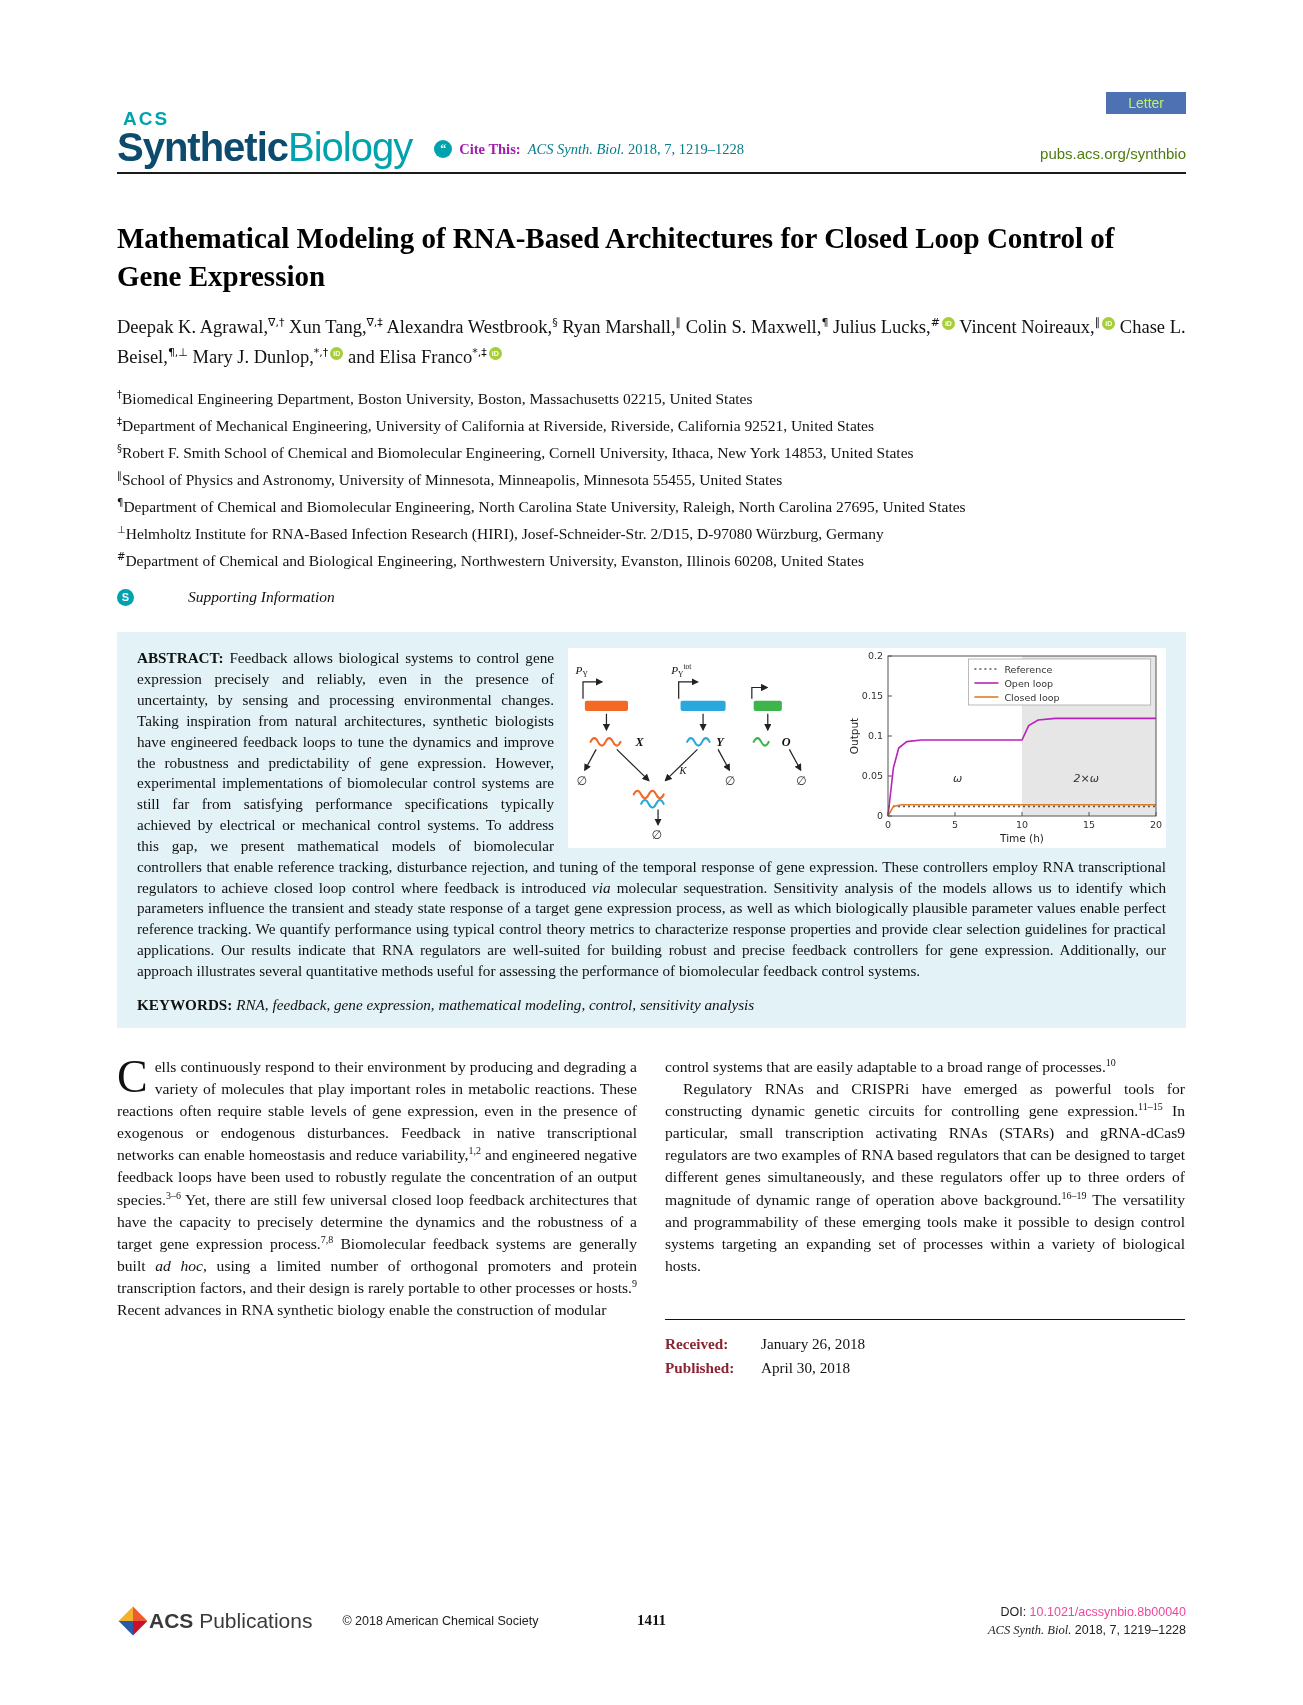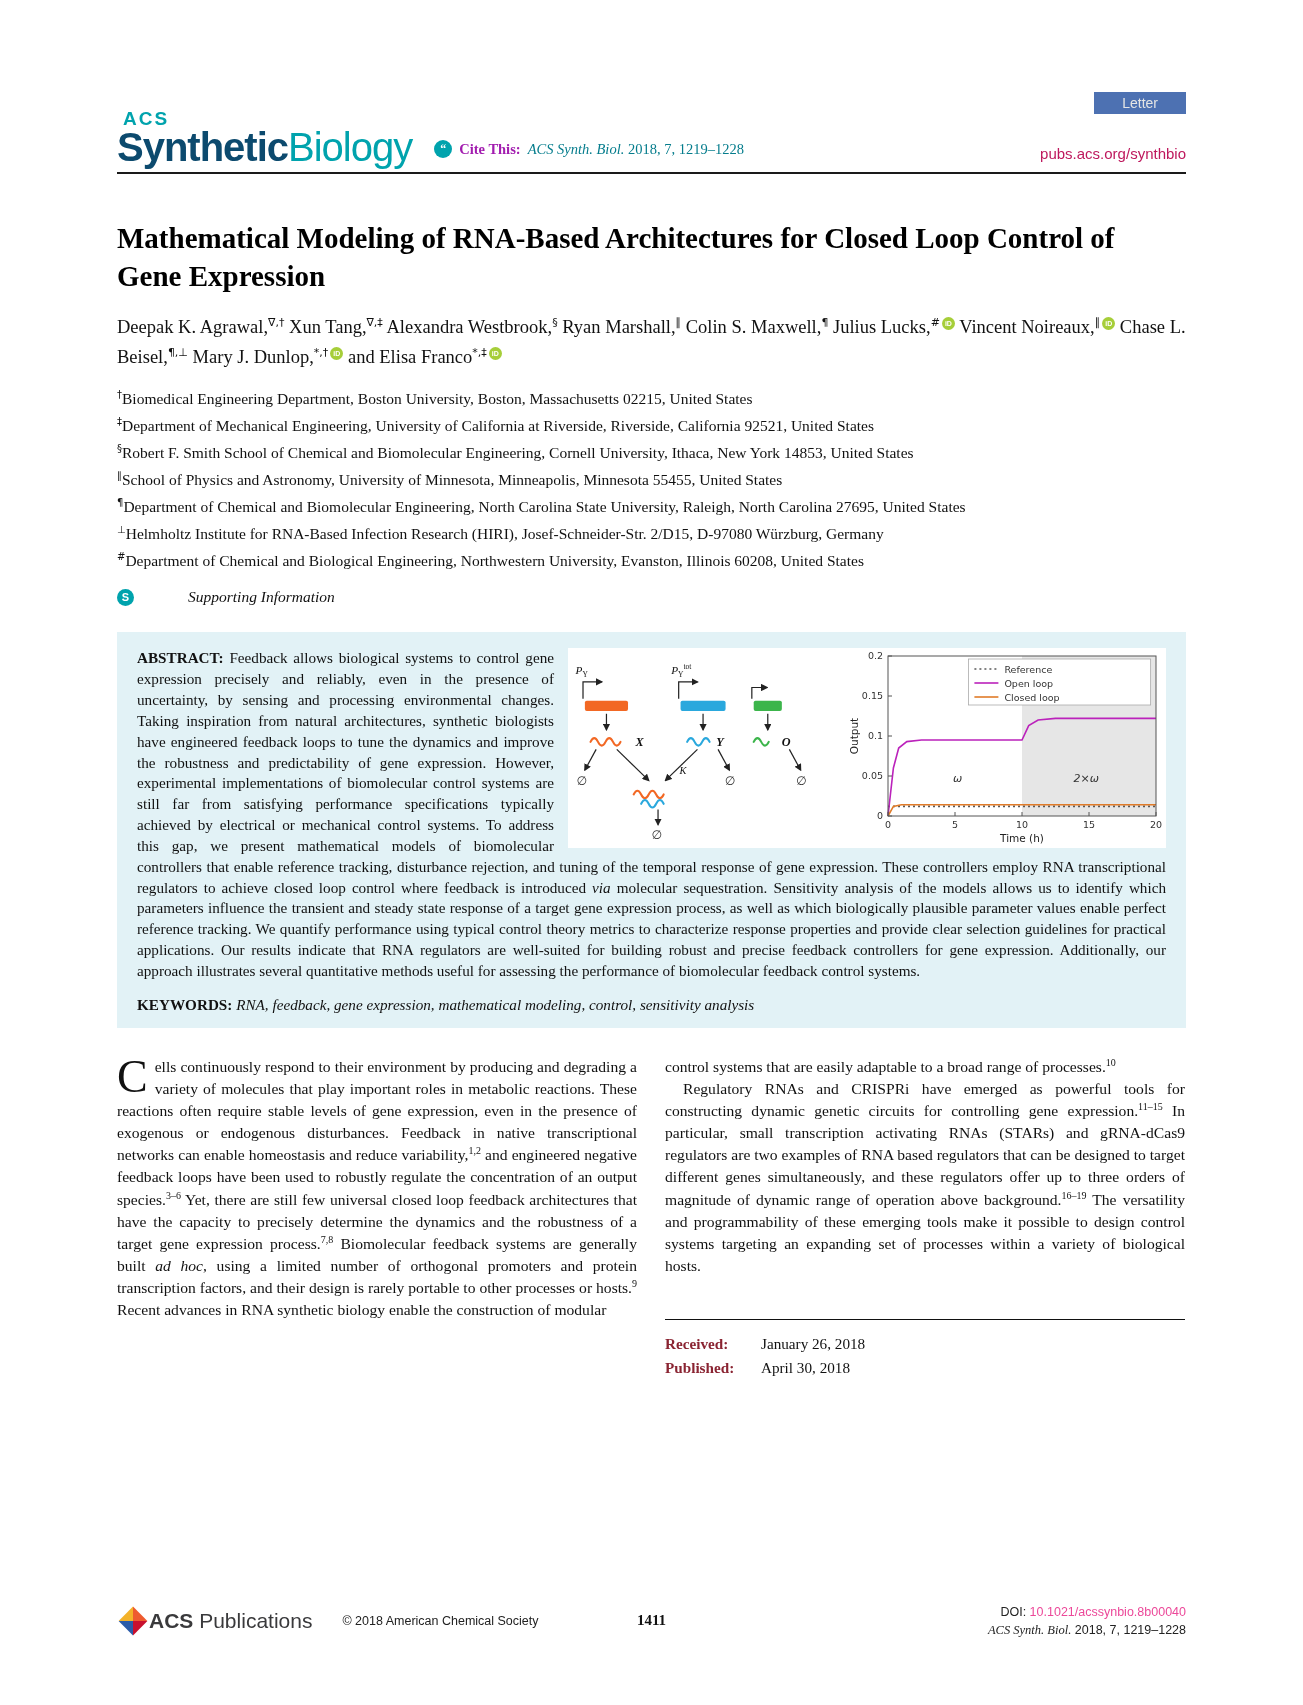--- a/index.html
+++ b/index.html
@@ -14,22 +14,22 @@
   .logo .big{font-family:"Liberation Sans",sans-serif;font-size:40px;letter-spacing:-1px;}
   .logo .syn{color:#0c4a6e;font-weight:bold;}
   .logo .bio{color:#00a3ad;font-weight:normal;}
   .citebox{margin-left:22px;padding-bottom:6px;font-size:14.5px;display:flex;align-items:center;gap:7px;}
   .cite-icon{width:18px;height:18px;border-radius:50%;background:#00a3ad;color:#fff;display:inline-flex;
              align-items:center;justify-content:center;font:bold 12px "Liberation Serif",serif;line-height:1;}
   .cite-label{font-weight:bold;color:#a21caf;}
   .cite-ref{color:#047c8c;}
   .cite-ref .jn{font-style:italic;}
   .hdr-right{margin-left:auto;display:flex;flex-direction:column;align-items:flex-end;justify-content:space-between;height:70px;padding-bottom:2px;}
-  .badge{background:#4d71b2;color:#e5e5e5;font:14px "Liberation Sans",sans-serif;padding:3px 28px;}
-  .site{font:15px "Liberation Sans",sans-serif;color:#be185d;text-decoration:none;}
+  .badge{background:#4d71b2;color:#bef264;font:14px "Liberation Sans",sans-serif;padding:3px 22px;}
+  .site{font:15px "Liberation Sans",sans-serif;color:#4d7c0f;text-decoration:none;}
 
   
   .title{margin-top:46px;font-size:29px;font-weight:bold;line-height:1.3;color:#000;}
   .authors{margin-top:18px;font-size:18.5px;line-height:1.6;}
   .authors .au-sup{font-family:"DejaVu Sans",sans-serif;font-size:11px;vertical-align:super;line-height:0;}
   .orcid{display:inline-block;width:13px;height:13px;border-radius:50%;background:#a6ce39;color:#fff;
          font:bold 7px "Liberation Sans",sans-serif;text-align:center;line-height:13px;vertical-align:super;margin-left:2px;}
   .affils{margin-top:12px;font-size:15.5px;line-height:1.75;}
   .affil{padding-left:13px;text-indent:-13px;}
   .affil .mk{font-family:"DejaVu Sans",sans-serif;font-size:10px;vertical-align:super;line-height:0;}

